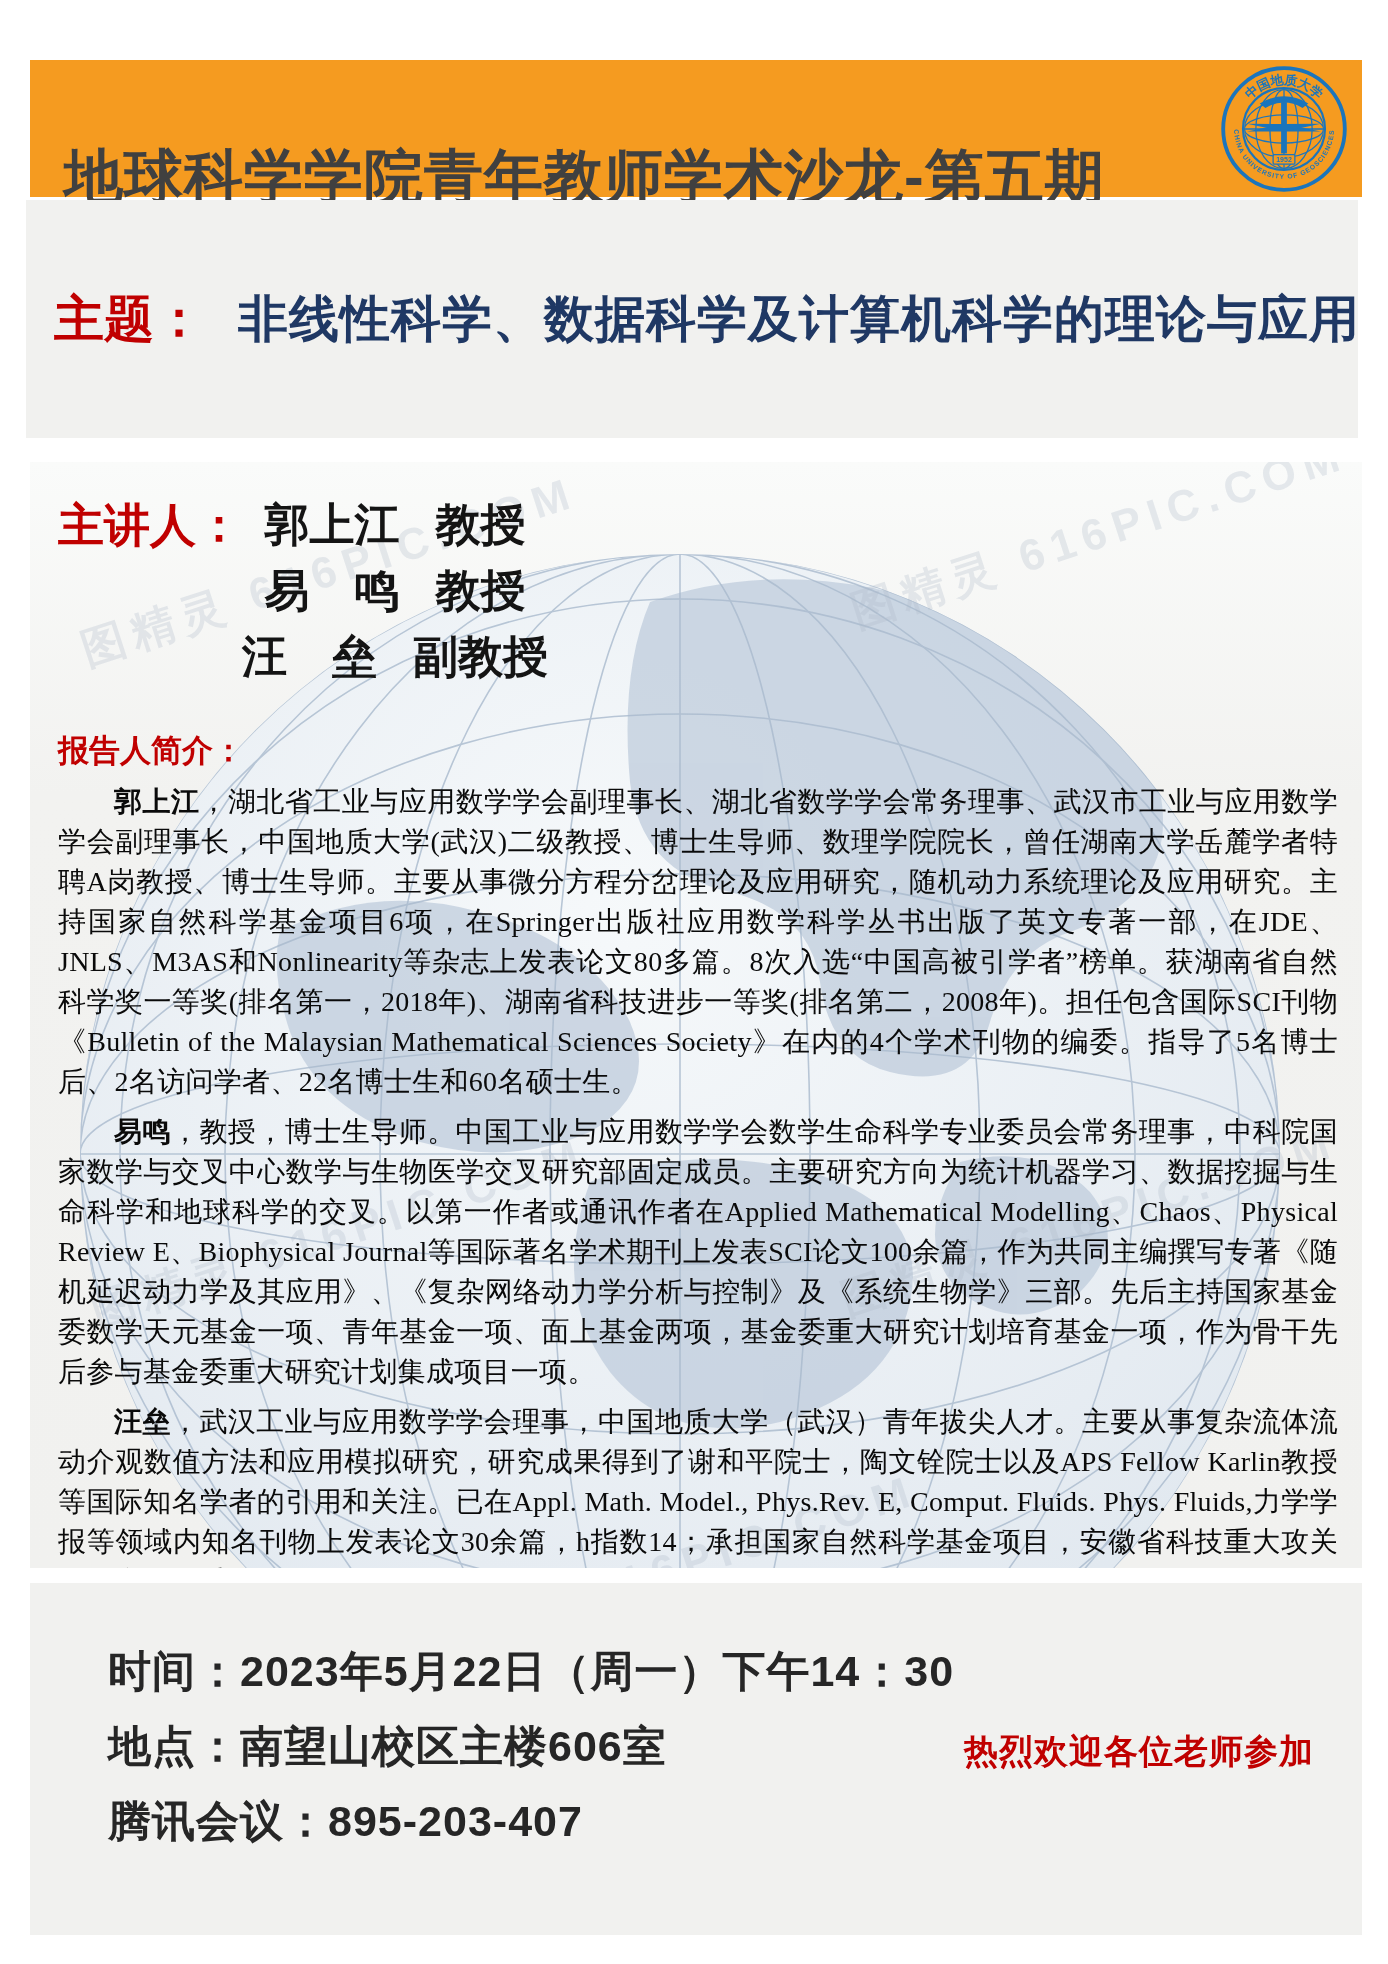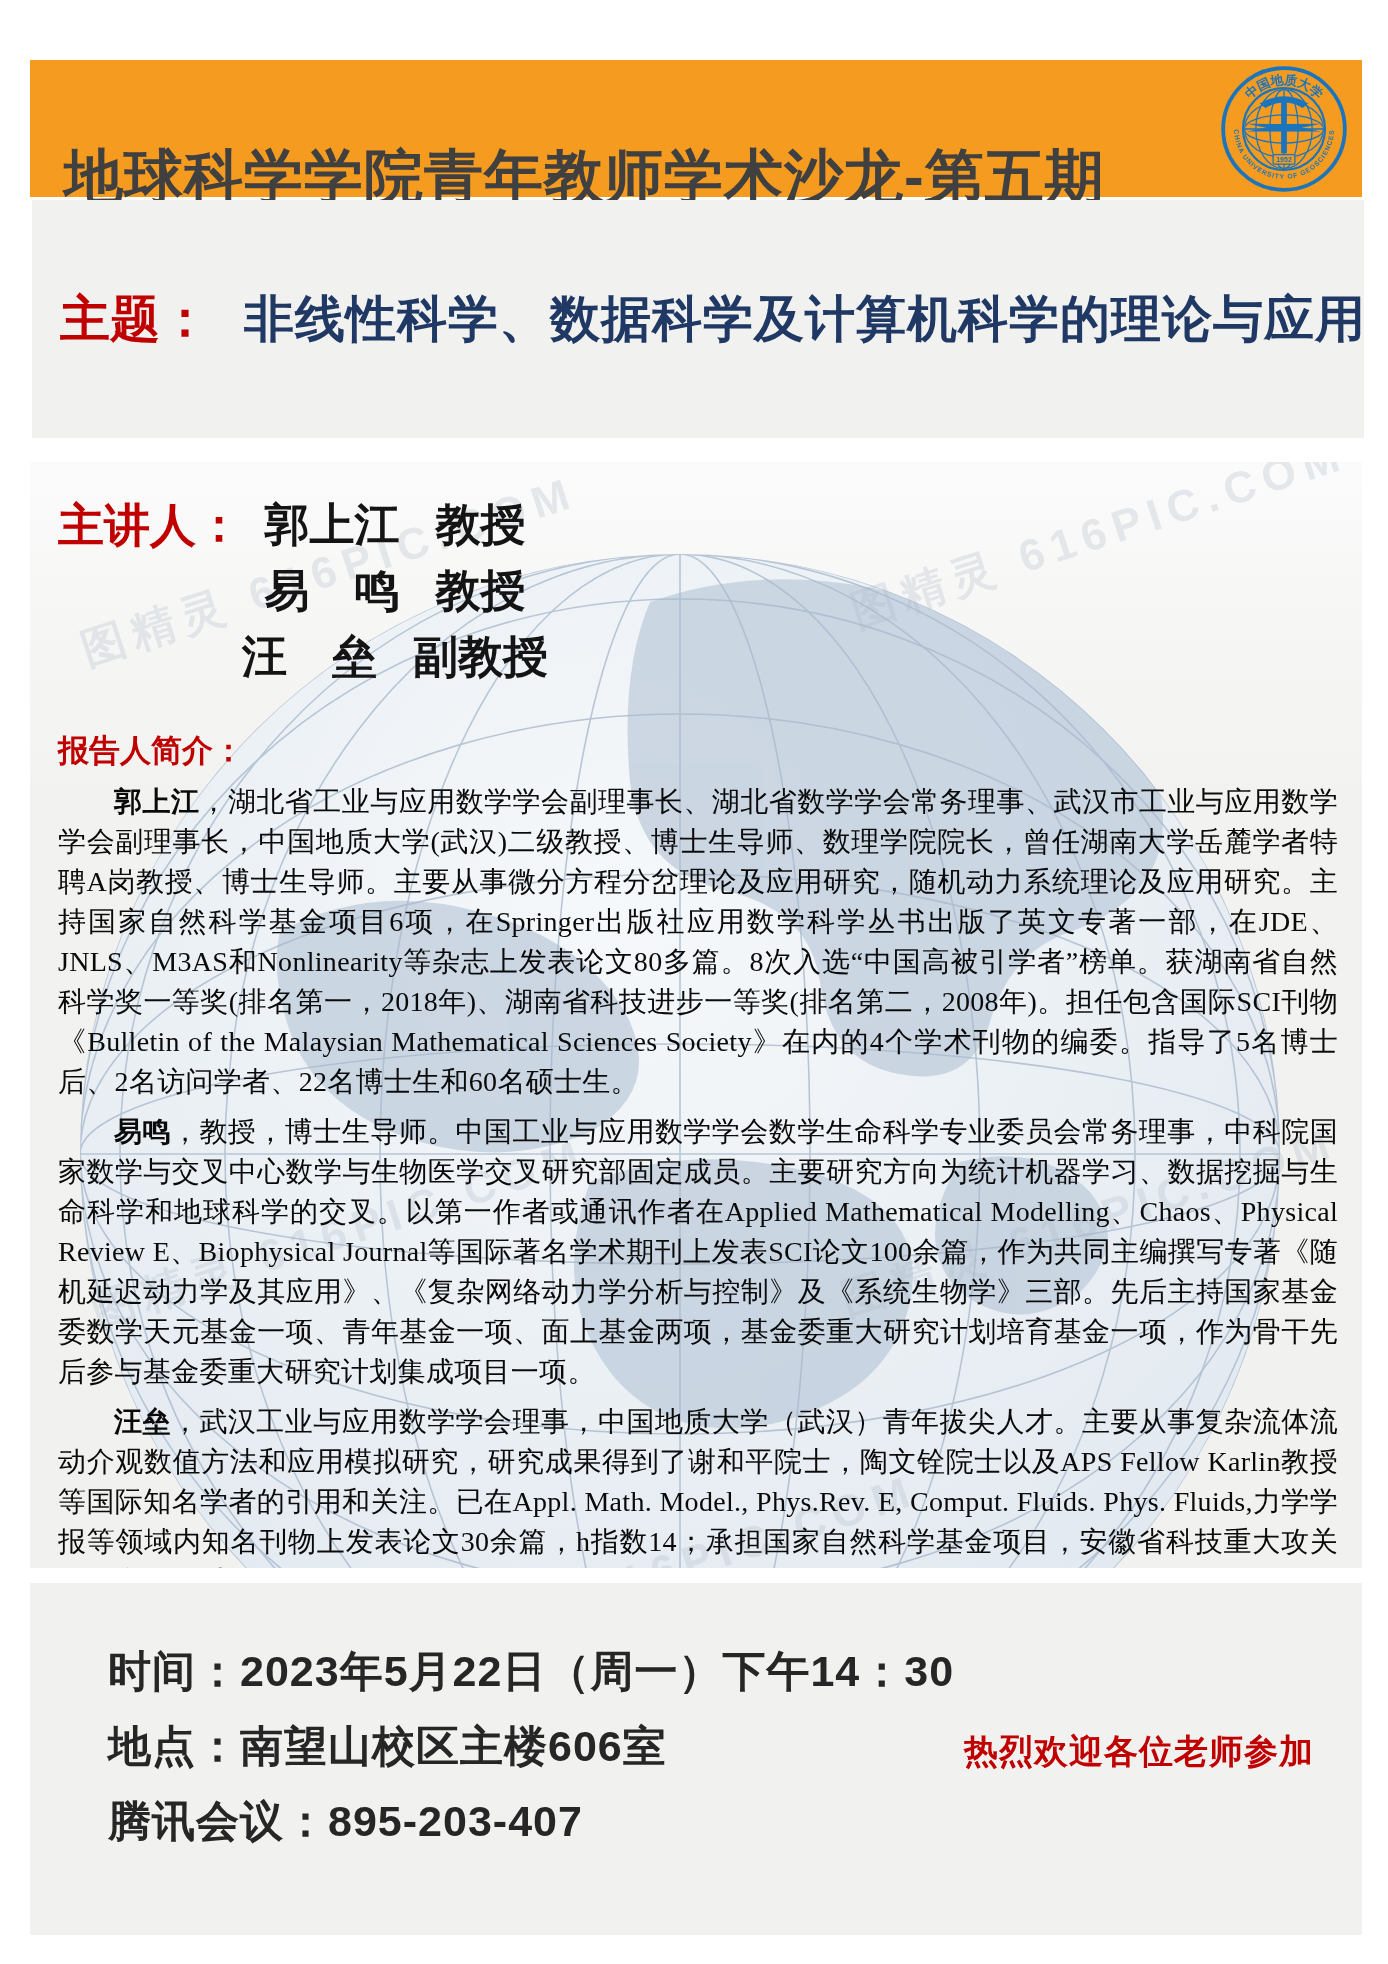--- a/index.html
+++ b/index.html
@@ -17,21 +17,21 @@
   }
   .banner-title{
     position:absolute;left:34px;top:78px;
     font-size:59px;font-weight:900;color:#404040;
     letter-spacing:1px;white-space:nowrap;
     font-family:"Liberation Sans","DejaVu Sans",sans-serif;
   }
   .logo-box{position:absolute;right:14px;top:5px;width:128px;height:128px;}
   
   .topic-panel{
-    position:absolute;left:32px;top:200px;width:1332px;height:238px;
+    position:absolute;left:26px;top:200px;width:1332px;height:238px;
     background:#F1F1EF;
     display:flex;align-items:center;text-align:right;
   }
   .topic-label{
     margin-left:28px;
     font-size:50px;font-weight:900;color:#C00000;white-space:nowrap;
   }
   .topic-text{
     margin-left:34px;
     font-size:50px;font-weight:700;color:#1F3864;

